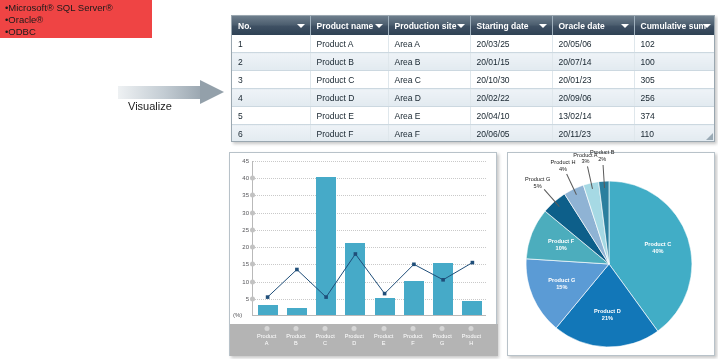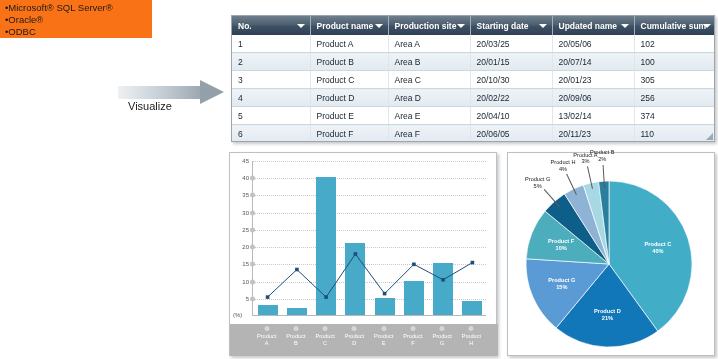--- a/index.html
+++ b/index.html
@@ -9,21 +9,21 @@
     font-family:"Liberation Sans", sans-serif;
     position:relative;
     overflow:hidden;
     -webkit-font-smoothing:antialiased;
   }
   .stage{position:absolute;left:0;top:0;width:718px;height:359px;}
 
   
   .srcbox{
     position:absolute;left:0;top:0;width:152px;height:38px;
-    background:#f97316;
+    background:#ef4444;
     padding:2px 0 0 5px;
     box-sizing:border-box;
   }
   .srcbox .li{
     font-size:9.5px;color:#1b1b1b;line-height:12px;white-space:nowrap;
   }
 
   
   .dbwrap{position:absolute;left:33px;top:55px;width:62px;height:78px;}
   .cyl{position:absolute;left:0;top:0;width:62px;height:64px;}
@@ -204,21 +204,21 @@
         <col style="width:82px">
           <col style="width:82px">
           <col style="width:82px">
       </colgroup>
       <thead>
         <tr>
           <th><span class="cap">No.</span><span class="caret"></span></th>
           <th><span class="cap">Product name</span><span class="caret"></span></th>
           <th><span class="cap">Production site</span><span class="caret"></span></th>
           <th><span class="cap">Starting date</span><span class="caret"></span></th>
-          <th><span class="cap">Updated name</span><span class="caret"></span></th>
+          <th><span class="cap">Oracle date</span><span class="caret"></span></th>
           <th><span class="cap">Cumulative sum</span><span class="caret"></span></th>
         </tr>
       </thead>
       <tbody>
         <tr class="odd">
           <td>1</td>
           <td>Product A</td>
           <td>Area A</td>
           <td>20/03/25</td>
           <td>20/05/06</td>

